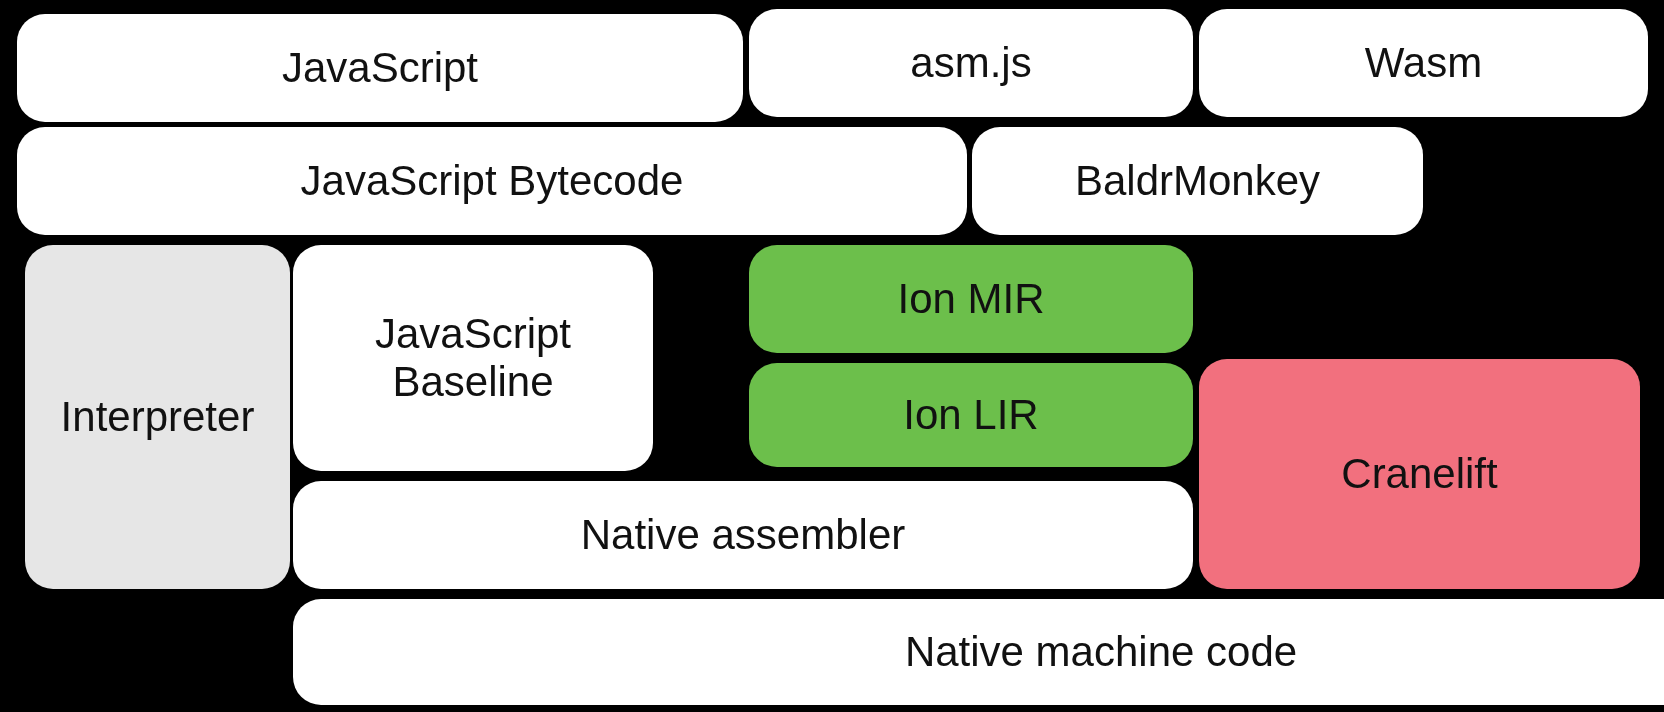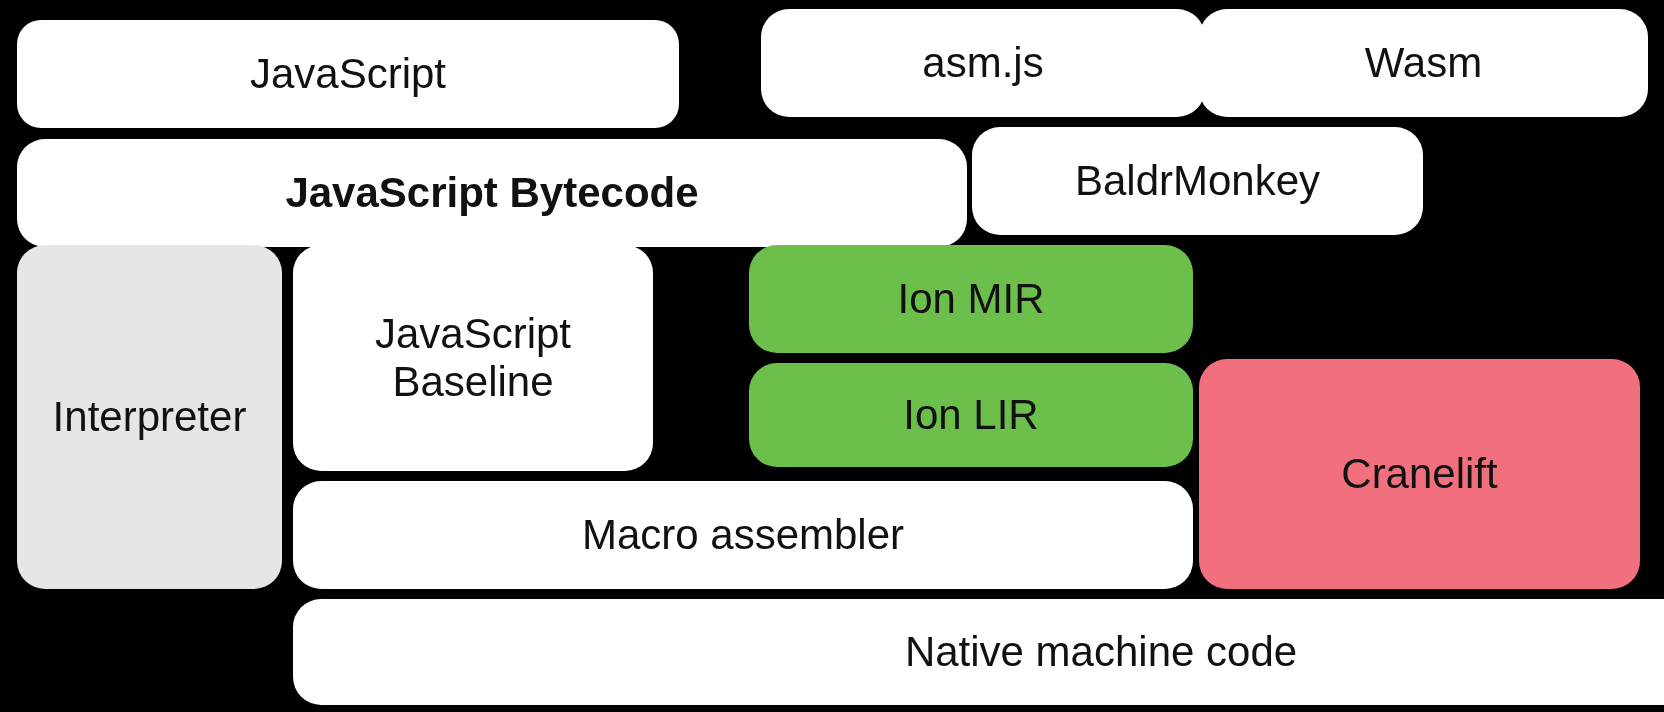--- a/index.html
+++ b/index.html
@@ -20,42 +20,42 @@
     border-radius: 28px;
     display: flex;
     align-items: center;
     justify-content: center;
     font-size: 42px;
     line-height: 1.15;
     color: var(--text, #111111);
     text-align: center;
   }
   .white { background: var(--white, #ffffff); }
-  .gray  { background: var(--gray,  #e6e6e6); }
+  .gray  { background: var(--gray,  #e6e6e6); margin-left: 8px; }
   .green { background: var(--green, #6cbf4b); text-align: center; }
   .pink  { background: var(--pink,  #f2707e); }
   .label { display: inline-block; }
   .label.wrap { max-width: 280px; }
 </style>
 </head>
 <body>
 
 <div class="canvas">
 
-  <div class="node white" style="left:17px; top:20px; width:662px; height:108px;border-radius:24px;">
+  <div class="node white" style="left:17px; top:14px; width:726px; height:108px;">
     <span class="label">JavaScript</span>
   </div>
-  <div class="node white" style="left:749px; top:9px; width:444px; height:108px;margin-left:12px;">
+  <div class="node white" style="left:749px; top:9px; width:444px; height:108px;">
     <span class="label">asm.js</span>
   </div>
   <div class="node white" style="left:1199px; top:9px; width:449px; height:108px;">
     <span class="label">Wasm</span>
   </div>
 
-  <div class="node white" style="left:17px; top:139px; width:950px; height:108px;font-weight:bold;">
+  <div class="node white" style="left:17px; top:127px; width:950px; height:108px;">
     <span class="label">JavaScript Bytecode</span>
   </div>
   <div class="node white" style="left:972px; top:127px; width:451px; height:108px;">
     <span class="label">BaldrMonkey</span>
   </div>
 
   <div class="node gray" style="left:17px; top:245px; width:265px; height:344px;">
     <span class="label">Interpreter</span>
   </div>
 
@@ -68,20 +68,20 @@
   </div>
   <div class="node green" style="left:749px; top:363px; width:444px; height:104px;">
     <span class="label">Ion LIR</span>
   </div>
 
   <div class="node pink" style="left:1199px; top:359px; width:441px; height:230px;">
     <span class="label">Cranelift</span>
   </div>
 
   <div class="node white" style="left:293px; top:481px; width:900px; height:108px;">
-    <span class="label">Macro assembler</span>
+    <span class="label">Native assembler</span>
   </div>
 
   <div class="node white" style="left:293px; top:599px; width:1616px; height:106px;">
     <span class="label">Native machine code</span>
   </div>
 
 </div>
 
 </body></html>

